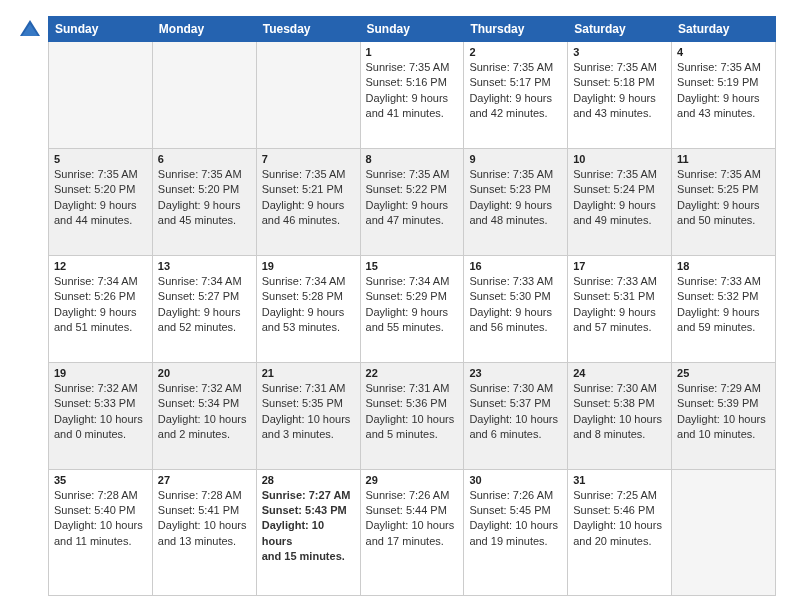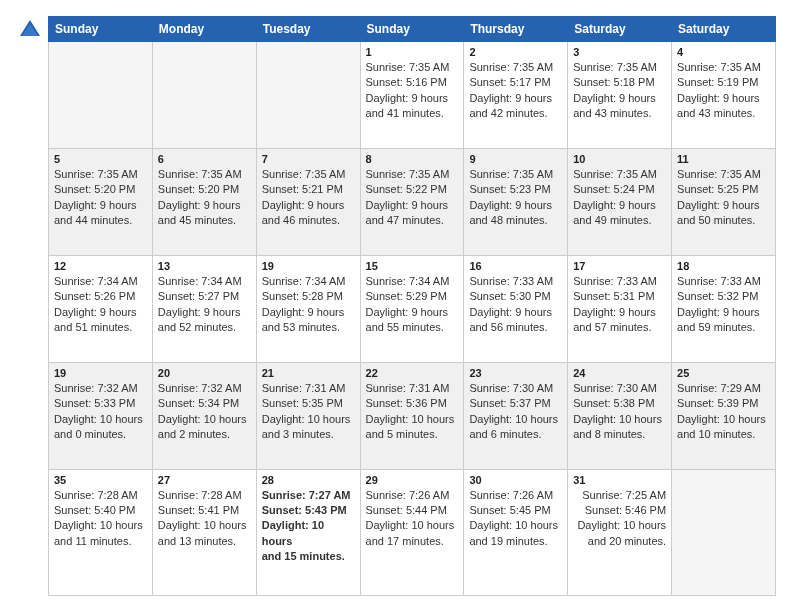--- a/index.html
+++ b/index.html
@@ -352,21 +352,21 @@
           </td>
           <td>
             <div class="day-number">30</div>
             <div class="cell-text" style="white-space: pre-line;">Sunrise: 7:26 AM
 Sunset: 5:45 PM
 Daylight: 10 hours
 and 19 minutes.</div>
           </td>
           <td>
             <div class="day-number">31</div>
-            <div class="cell-text" style="white-space: pre-line; text-align: right;">Sunrise: 7:25 AM
+            <div class="cell-text" style="white-space: pre-line;">Sunrise: 7:25 AM
 Sunset: 5:46 PM
 Daylight: 10 hours
 and 20 minutes.</div>
           </td>
           <td class="empty"></td>
         </tr>
       </tbody>
   </table>
 </div>
 

